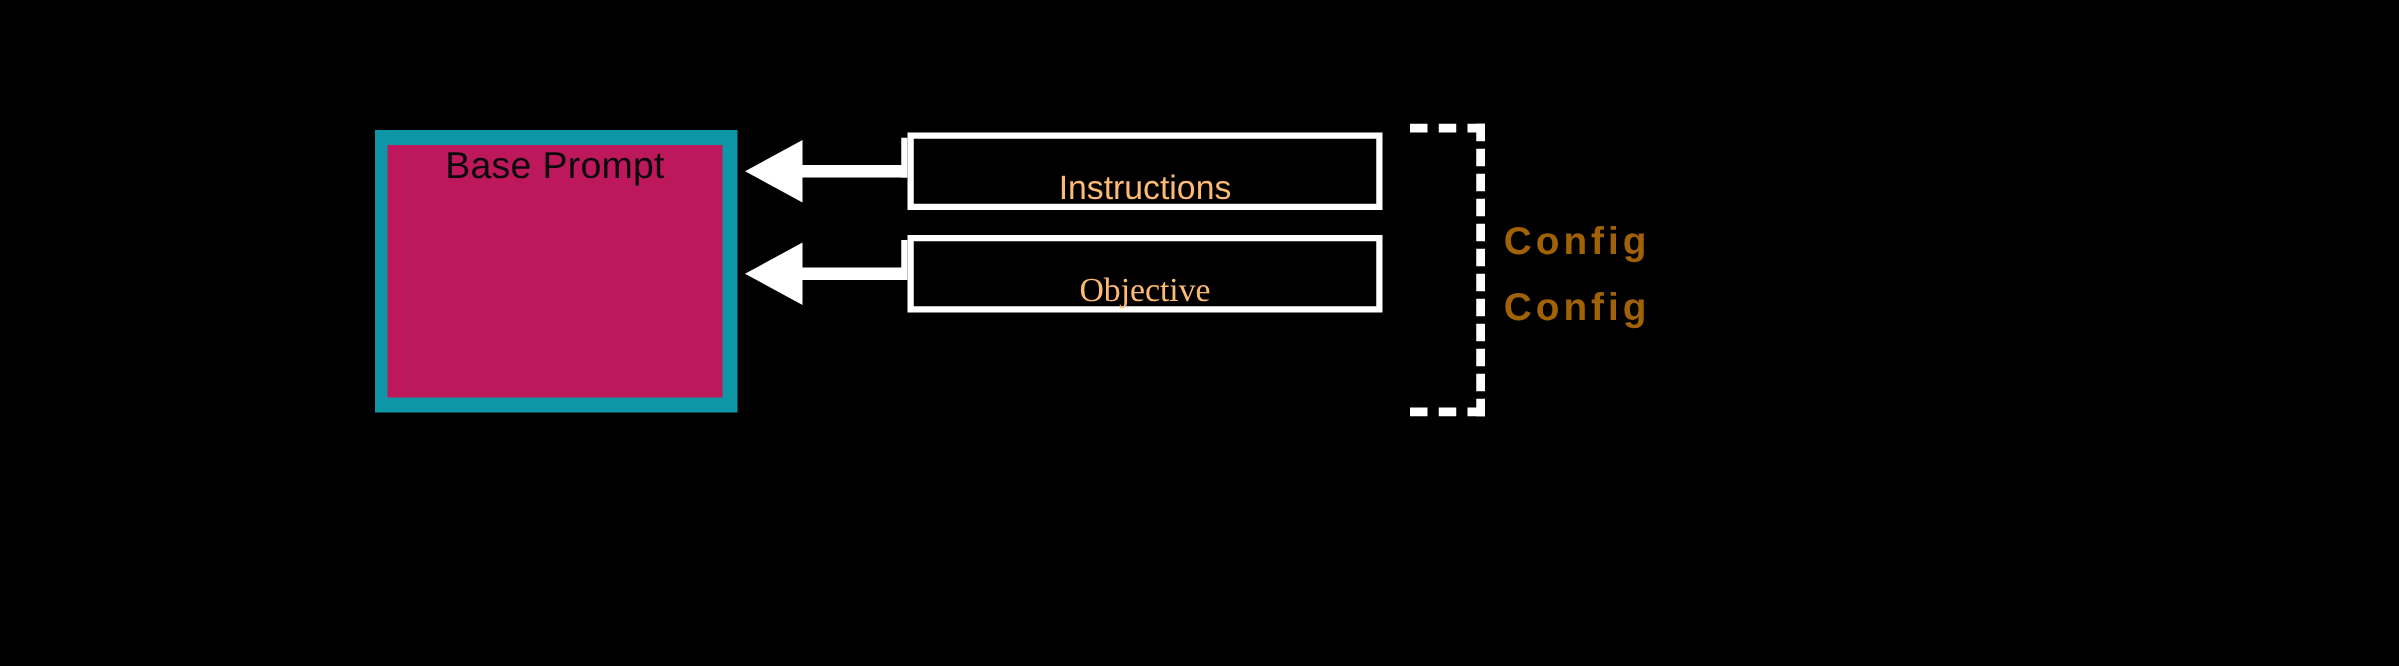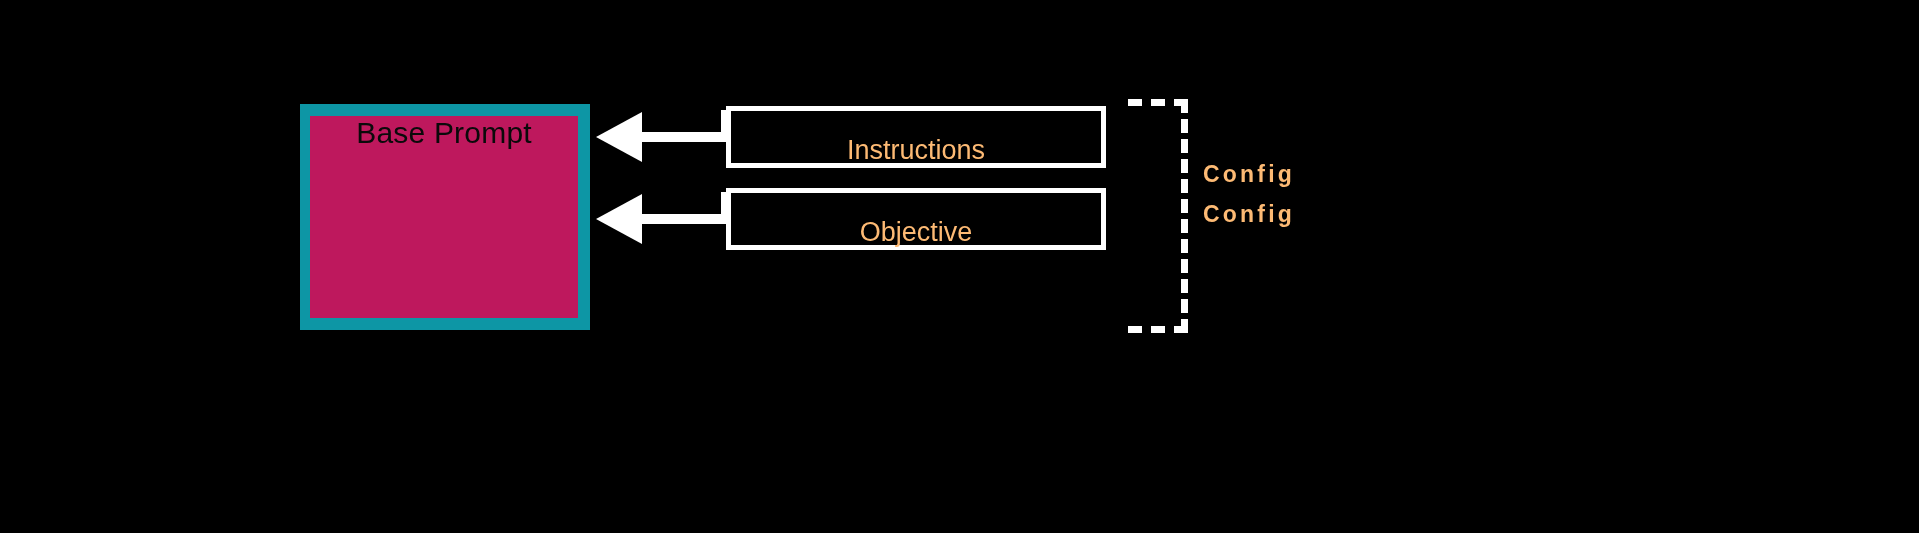--- a/index.html
+++ b/index.html
@@ -61,24 +61,24 @@
     border-top: 7px dashed #ffffff;
     border-right: 7px dashed #ffffff;
     border-bottom: 7px dashed #ffffff;
     border-left: 0;
     box-sizing: border-box;
     pointer-events: none;
   }
   .config-label {
     position: absolute;
     left: 1203px;
-    top: 155px;
+    top: 166px;
     width: 230px;
-    color: #fdba74;
-    font-size: 23px;
+    color: #a16207;
+    font-size: 31px;
     font-weight: 700;
     letter-spacing: 3.2px;
     line-height: 1.72;
   }
   .config-label span { display: block; }
 
   
   .cfg-box {
     position: absolute;
     left: 726px;
@@ -92,21 +92,21 @@
     justify-content: center;
   }
   .cfg-box-label {
     color: #fdba74;
     font-size: 27px;
     font-weight: 400;
     white-space: nowrap;
     margin-top: 26px;
   }
   .cfg-instructions { top: 106px; }
-  .cfg-objective    { top: 188px; }
+  .cfg-objective    { top: 188px; font-family: Liberation Serif, serif; }
   .cfg-variable     { top: 266px; }
 
   
   .arrow {
     position: absolute;
     left: 596px;
     width: 135px;
     height: 54px;
   }
   .arrow-instructions { top: 110px; }

